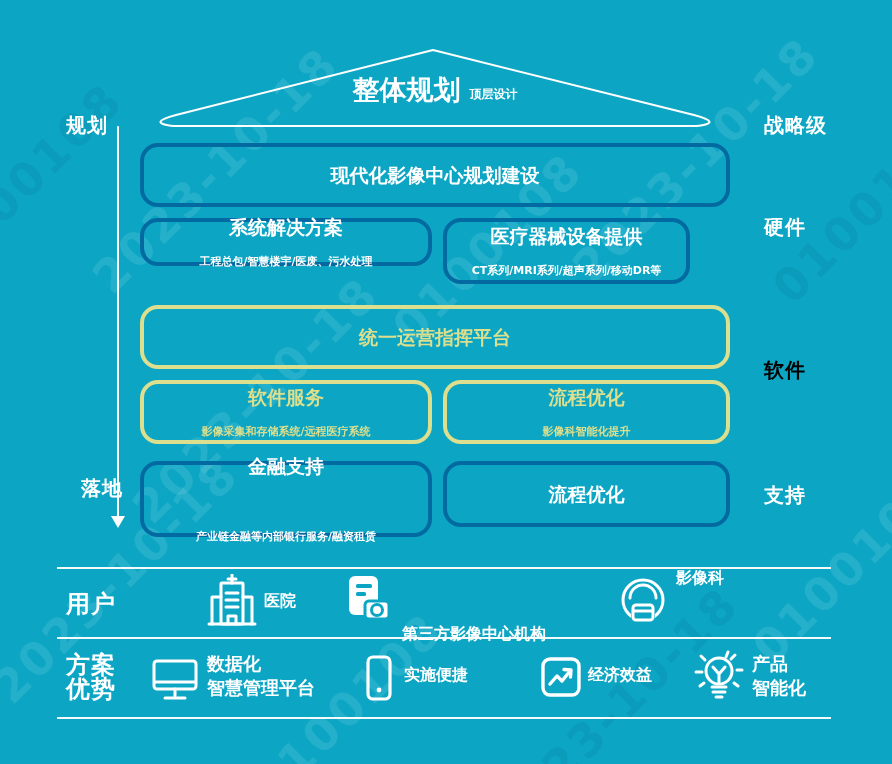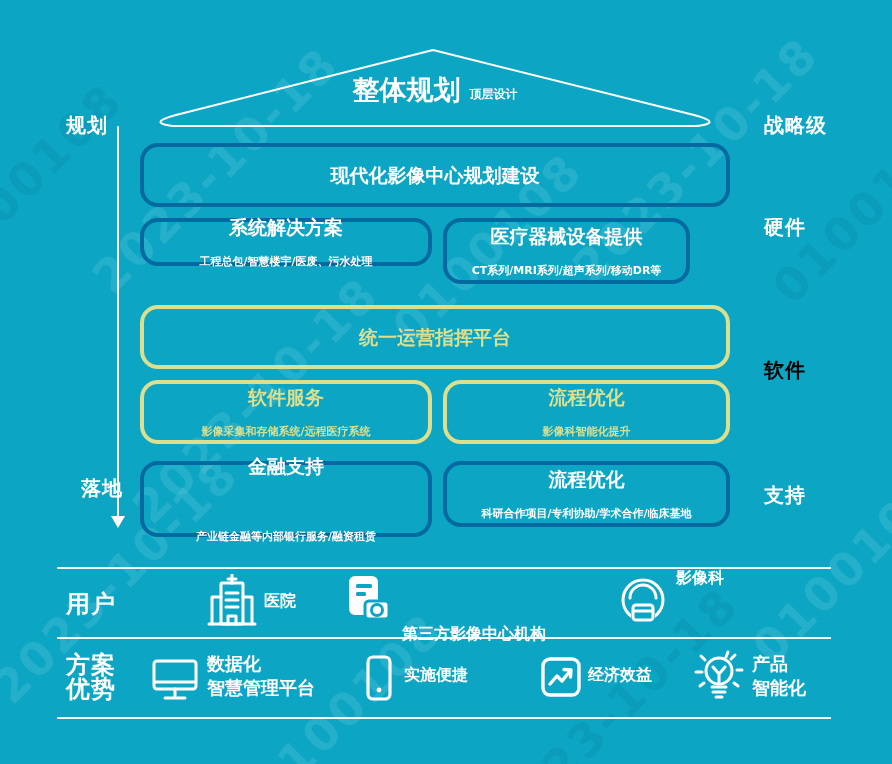--- a/index.html
+++ b/index.html
@@ -116,21 +116,20 @@
     <div class="t">流程优化</div>
     <div class="s">影像科智能化提升</div>
   </div>
 
   <div class="abs box" style="left:140px;top:461px;width:292px;height:76px;gap:36px;">
     <div class="t">金融支持</div>
     <div class="s">产业链金融等内部银行服务/融资租赁</div>
   </div>
   <div class="abs box" style="left:443px;top:461px;width:287px;height:66px;">
     <div class="t">流程优化</div>
-    <div class="s">科研合作项目/专利协助/学术合作/临床基地</div>
   </div>
 
   <div class="abs hline" style="top:567px;"></div>
   <div class="abs hline" style="top:637px;"></div>
   <div class="abs hline" style="top:717px;"></div>
 
   <div class="abs sec-label" style="left:66px;top:592px;">用户</div>
 
   <span class="abs" style="left:207px;top:574px;">
     <svg width="50" height="56" viewBox="0 0 50 56" fill="none" stroke="#ffffff" stroke-width="3" stroke-linecap="round" stroke-linejoin="round">

